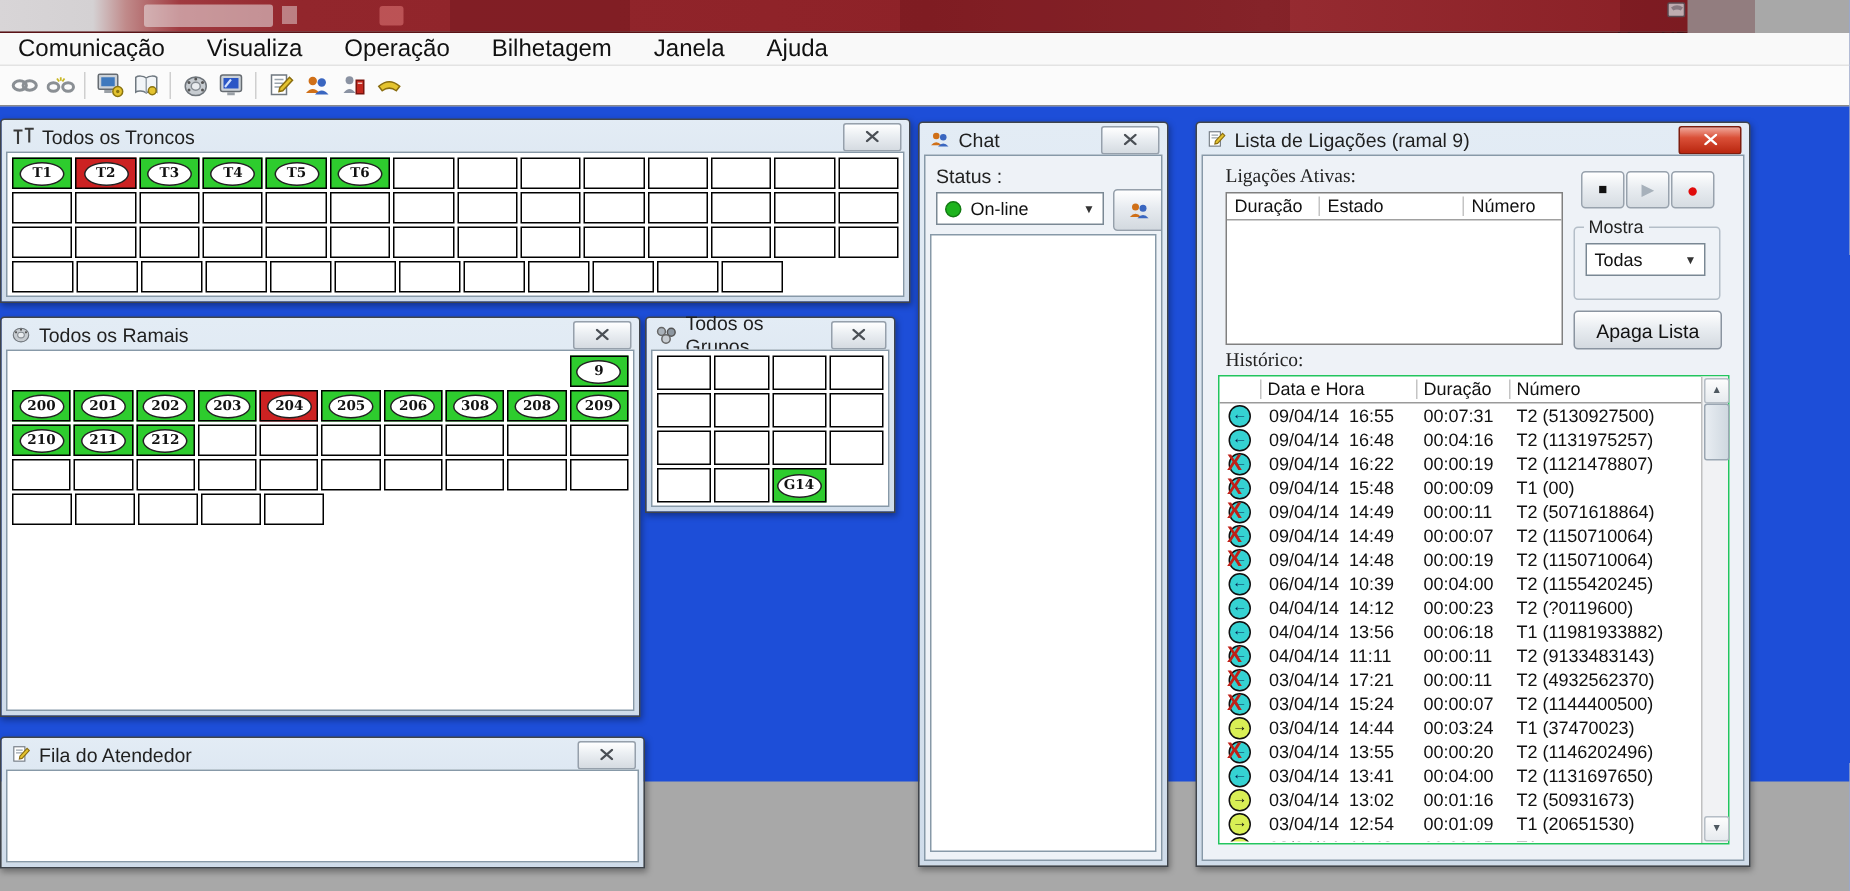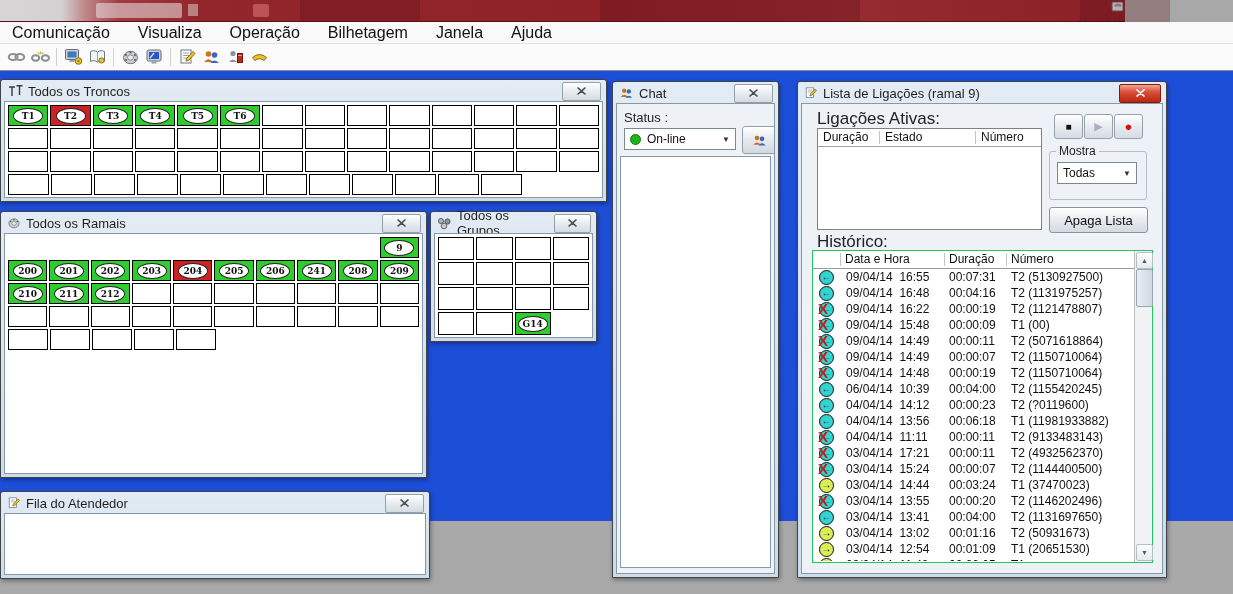--- a/index.html
+++ b/index.html
@@ -49,21 +49,21 @@
   .chat-status-label{position:absolute;left:7px;top:6px;font-size:13px;color:#222;text-align:center;}
   .combo{display:flex;align-items:center;background:#fff;border:1px solid #7a8894;height:22px;padding:0 5px;font-size:12px;color:#111;box-sizing:border-box;}
   .combo .arrow{margin-left:auto;font-size:8px;color:#333;}
   .chat-combo{position:absolute;left:7px;top:24px;width:112px;}
   .dot{width:9px;height:9px;border-radius:50%;background:#1db31d;border:1px solid #127a12;margin-right:6px;}
   .chat-users-btn{position:absolute;left:125px;top:22px;width:33px;height:26px;border:1px solid #96a0ab;border-radius:3px;
     background:linear-gradient(#ffffff,#e7ebf0 45%,#d3d9df);display:flex;align-items:center;justify-content:center;}
   .chat-box{position:absolute;left:3px;top:52px;right:3px;bottom:5px;background:#fff;border:1px solid #8799a8;}
 
   
-  .lbl{position:absolute;font-size:17px;color:#222;}
+  .lbl{position:absolute;font-size:13px;color:#222;font-family:Liberation Serif, serif;}
   .ativas-table{position:absolute;left:15px;top:24px;width:223px;height:100px;background:#fff;border:1px solid #808080;font-size:12px;}
   .tbl-head{display:flex;height:17px;align-items:center;border-bottom:1px solid #a0a0a0;color:#111;}
   .tbl-head span{padding-left:5px;box-sizing:border-box;border-right:1px solid #c4c4c4;height:13px;line-height:13px;}
   .ativas-table .h1{width:62px;} .ativas-table .h2{width:96px;} .ativas-table .h3{flex:1;border-right:none;}
   .ctl-btn{position:absolute;top:10px;width:27px;height:23px;border:1px solid #98a2ad;border-radius:3px;
     background:linear-gradient(#ffffff,#e9edf1 45%,#d6dce2);display:flex;align-items:center;justify-content:center;font-size:11px;}
   .fs-mostra{position:absolute;left:247px;top:40px;width:96px;height:54px;border:1px solid #b4bec8;border-radius:3px;margin:0;padding:0;}
   .fs-mostra legend{font-size:12px;color:#222;margin-left:6px;padding:0 3px;}
   .mostra-combo{position:absolute;left:7px;top:4px;width:80px;}
   .apaga-btn{position:absolute;left:247px;top:103px;width:97px;height:24px;border:1px solid #8a94a0;border-radius:3px;
@@ -360,21 +360,21 @@
               <div class="cell busy">
                 <span class="oval">204</span>
               </div>
               <div class="cell ok">
                 <span class="oval">205</span>
               </div>
               <div class="cell ok">
                 <span class="oval">206</span>
               </div>
               <div class="cell ok">
-                <span class="oval">241</span>
+                <span class="oval">308</span>
               </div>
               <div class="cell ok">
                 <span class="oval">208</span>
               </div>
               <div class="cell ok">
                 <span class="oval">209</span>
               </div>
             </div>
             <div class="grid-row">
               <div class="cell ok">

